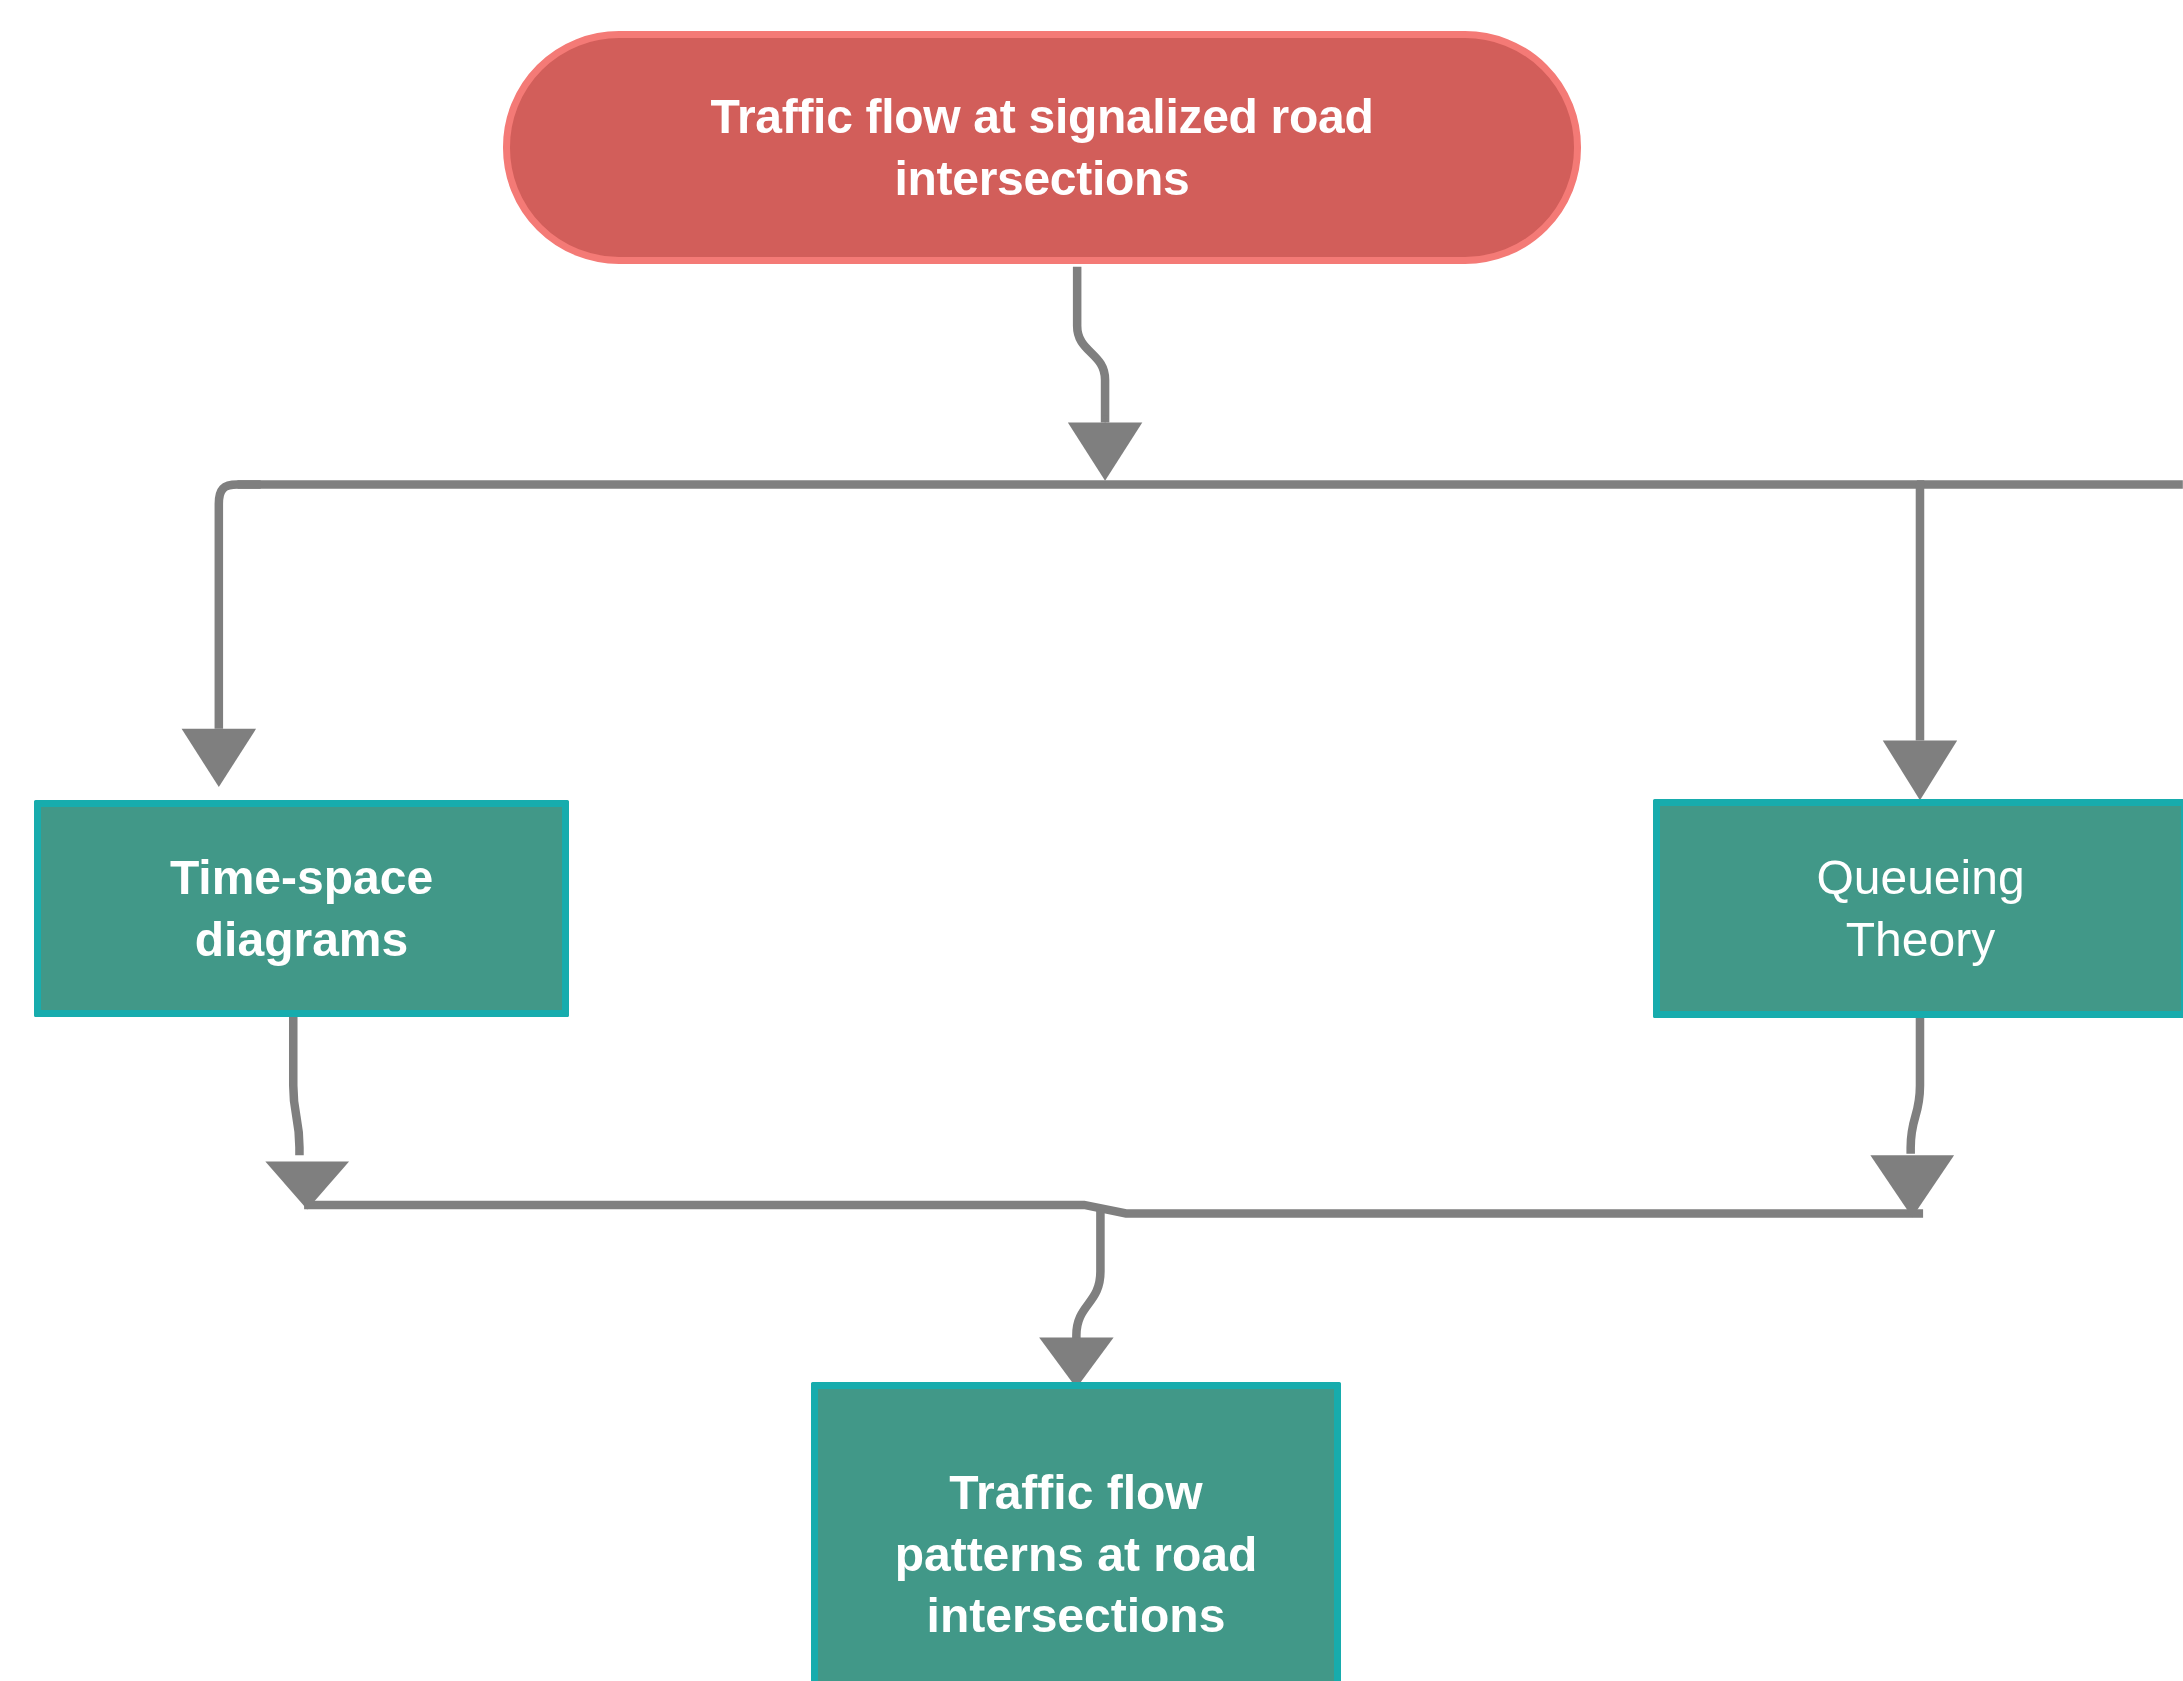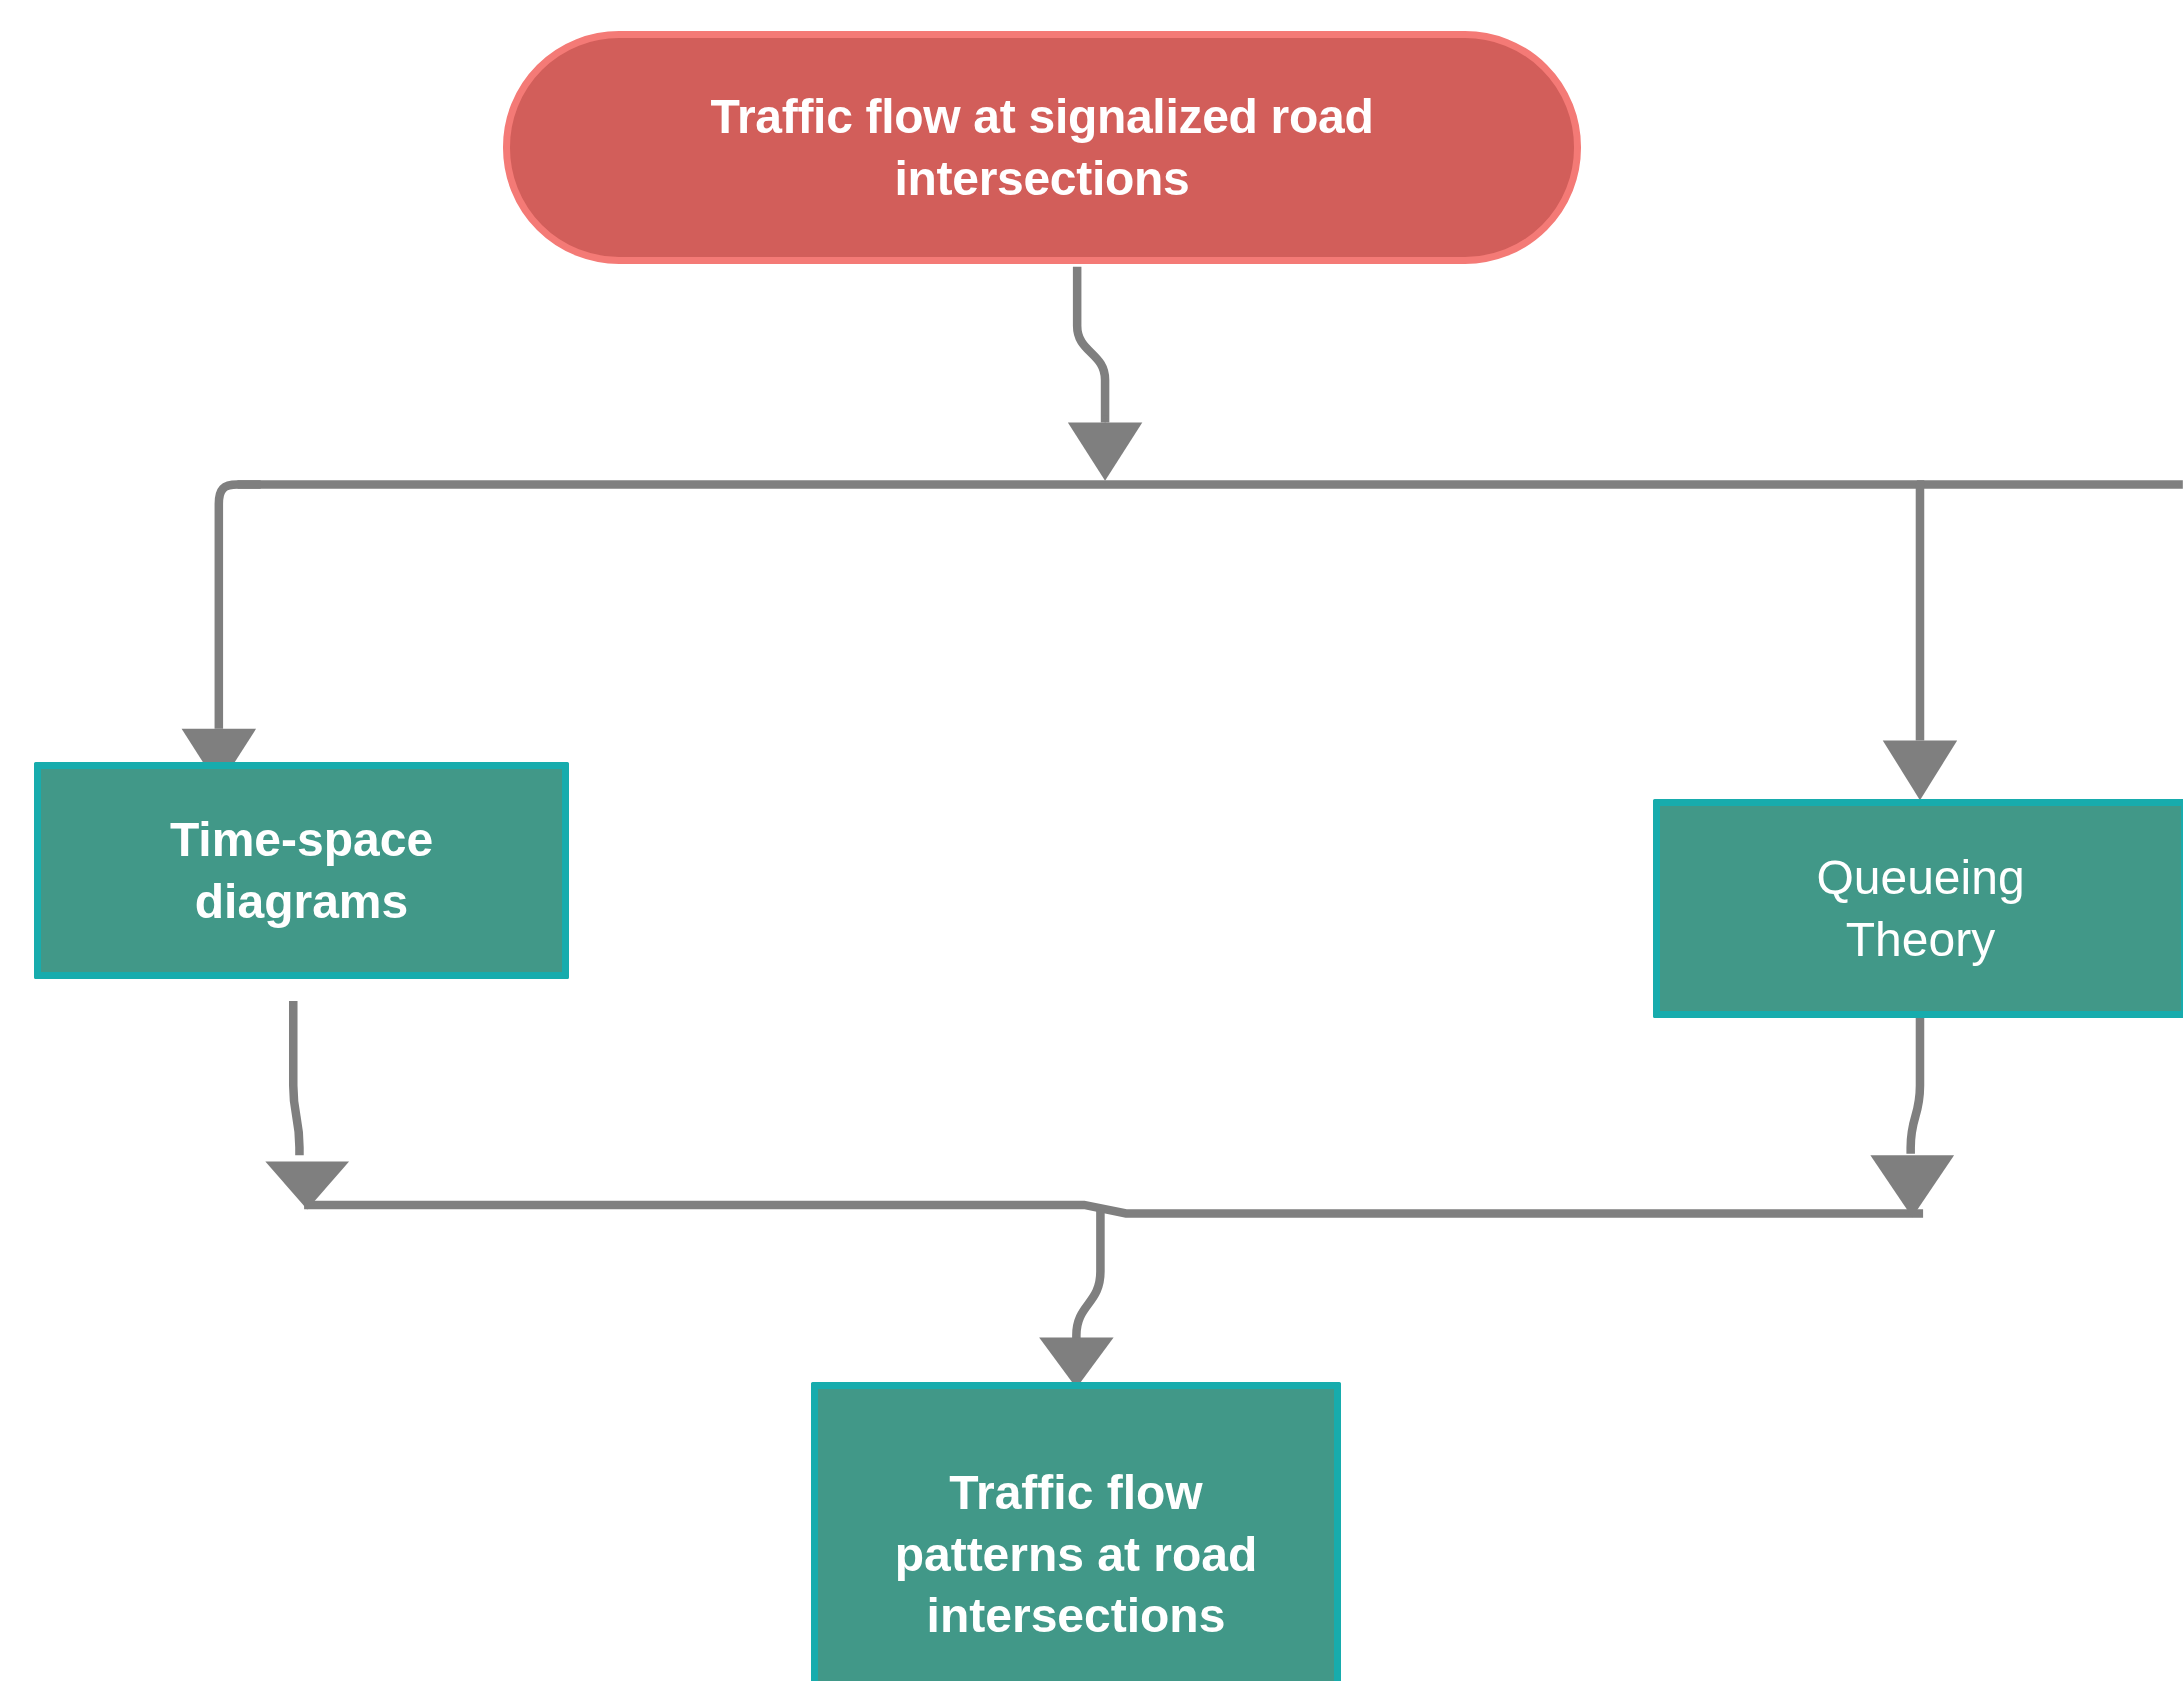--- a/index.html
+++ b/index.html
@@ -59,21 +59,21 @@
   
   .node-rect {
     background: #419888;
     border: 7.8px solid #17acad;
     border-radius: 1.6px;
     font-size: 48px;
     font-weight: 700;
   }
   #node-timespace {
     left: 34px;
-    top: 762px;
+    top: 800px;
     width: 535px;
     height: 217px;
   }
   #node-queueing {
     left: 1653px;
     top: 799px;
     width: 535px;
     height: 219px;
     font-weight: 400;
   }

